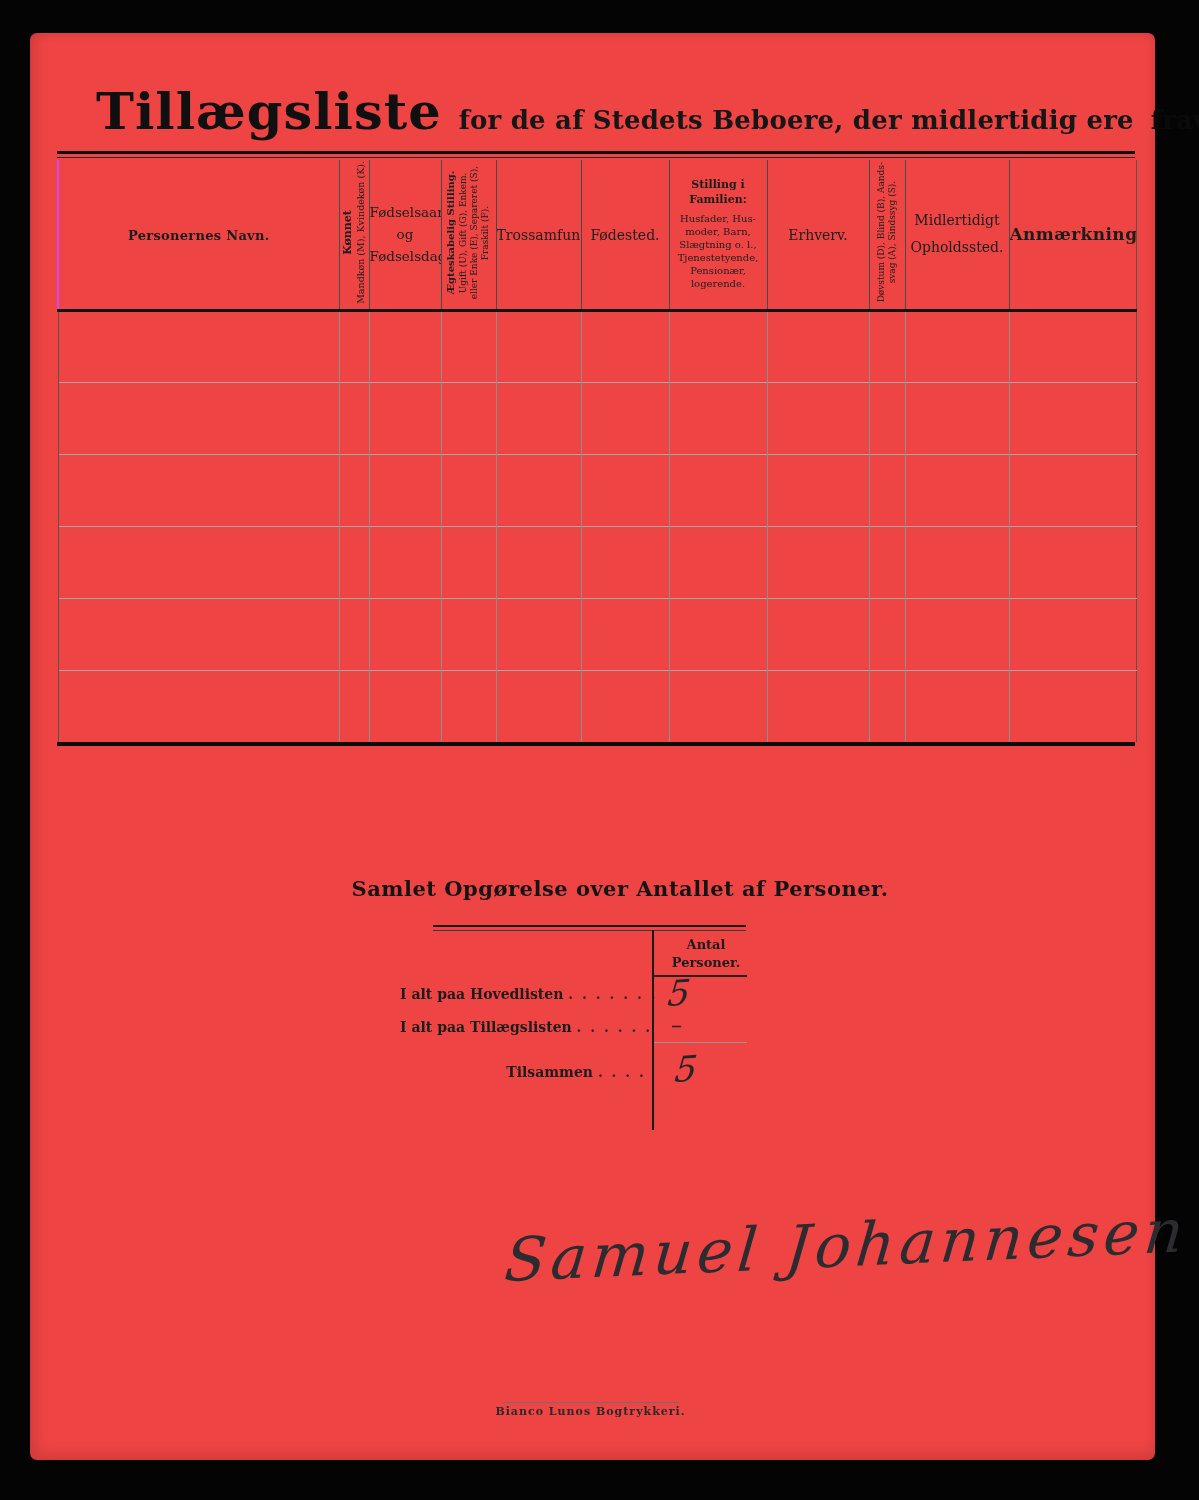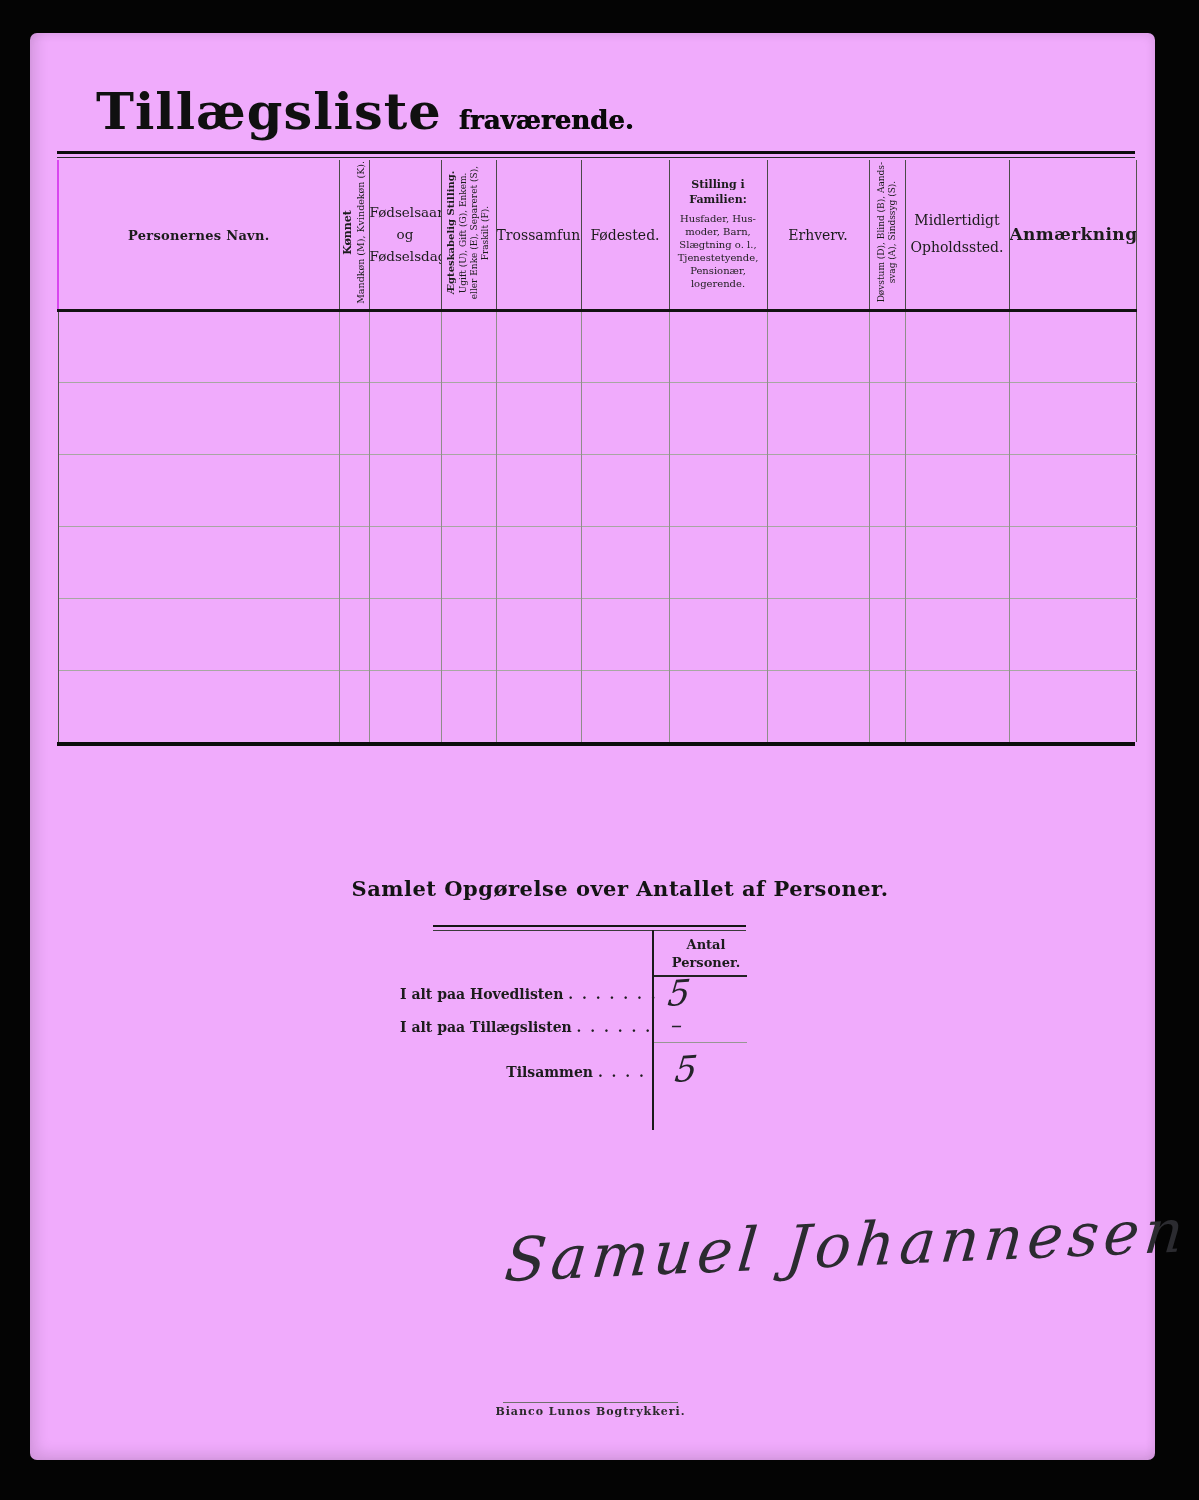--- a/index.html
+++ b/index.html
@@ -3,21 +3,21 @@
 <meta charset="utf-8">
 <style>
   html,body{margin:0;padding:0;}
   body{
     width:1199px;height:1500px;background:#040404;position:relative;
     font-family:"DejaVu Serif","Liberation Serif",serif;color:#1c1c1c;
     overflow:hidden;
   }
   .paper{
     position:absolute;left:30px;top:33px;width:1125px;height:1427px;
-    background:#f0abfc;border-radius:7px;
+    background:#ef4444;border-radius:7px;
     box-shadow:inset 6px -6px 14px rgba(0,0,0,0.12), inset -3px 3px 8px rgba(0,0,0,0.06);
   }
   
   .title-row{
     position:absolute;left:66px;top:48px;width:1035px;
     display:flex;align-items:baseline;gap:17px;white-space:nowrap;
   }
   .title-main{font-size:51px;font-weight:bold;letter-spacing:1px;color:#101010;}
   .title-sub{font-size:26px;font-weight:bold;color:#161616;letter-spacing:0.2px;}
   .title-sub-bold{font-size:26px;font-weight:bold;color:#0a0a0a;text-shadow:0.6px 0 0 #0a0a0a;}
@@ -96,20 +96,21 @@
   .f-text{position:absolute;left:428px;top:1372px;width:265px;text-align:center;
     font-weight:bold;font-size:11px;letter-spacing:1px;color:#2a2a2a;}
 </style>
 </head>
 <body>
 
 <div class="paper">
 
   <div class="title-row">
     <span class="title-main">Tillægsliste</span>
+    <span class="title-sub">for de af Stedets Beboere, der midlertidig ere</span>
     <span class="title-sub-bold">fraværende.</span>
   </div>
   <div class="rule-a"></div>
   <div class="rule-b"></div>
 
   <div class="main-table">
     <table>
       <colgroup>
         <col style="width:281px">
           <col style="width:30px">

